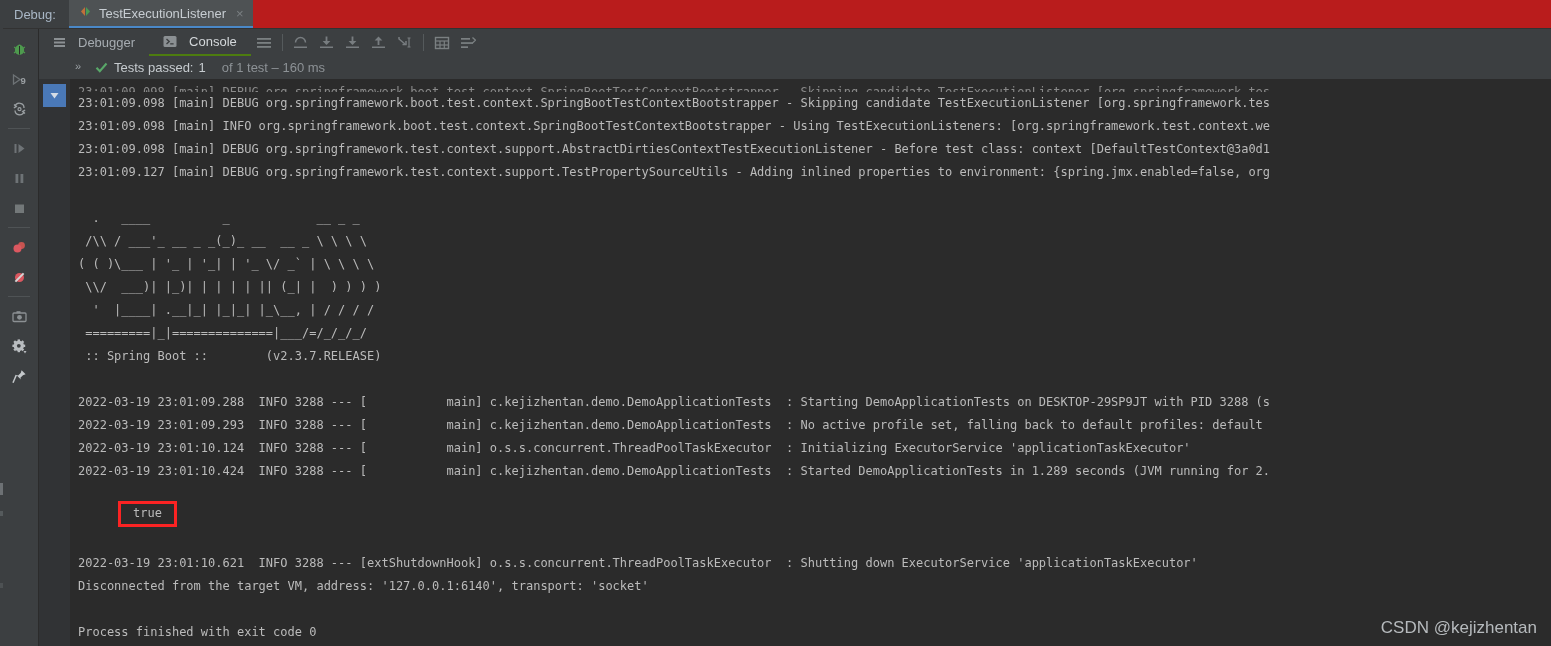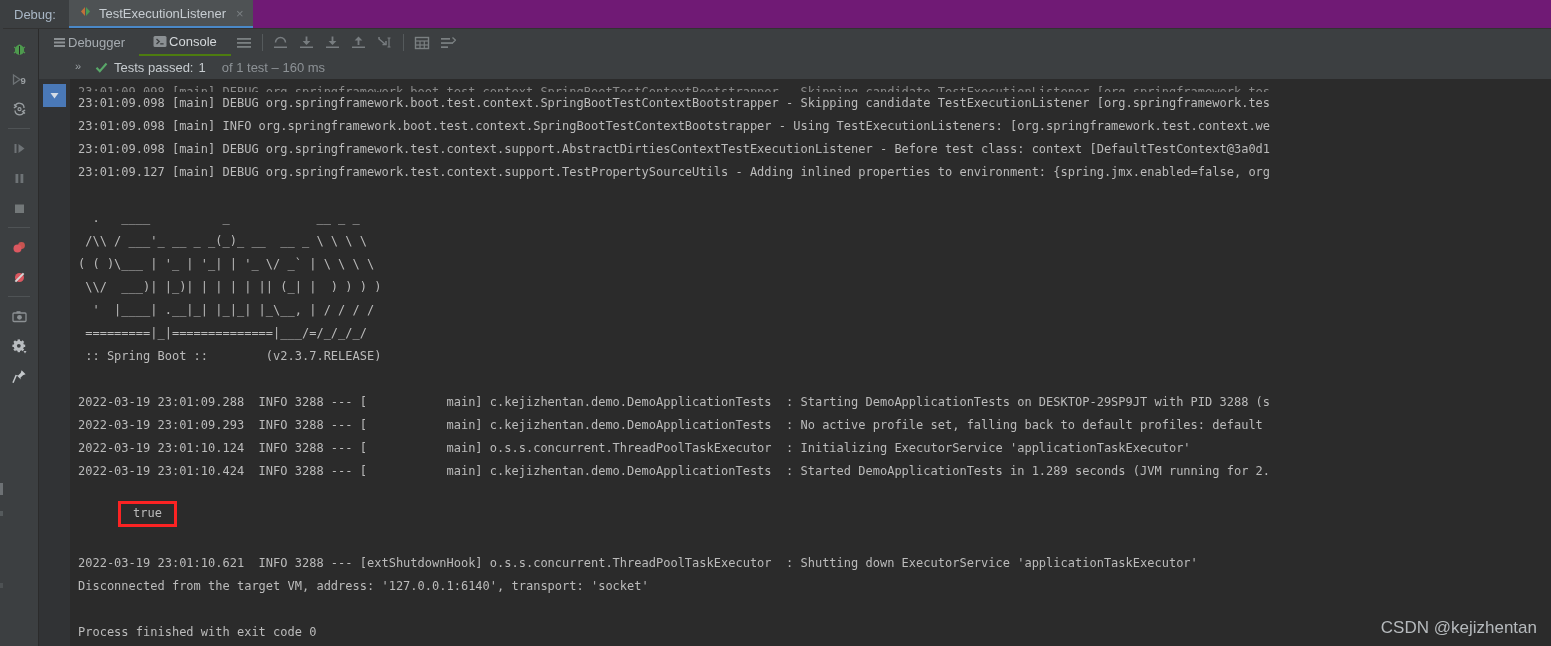--- a/index.html
+++ b/index.html
@@ -20,21 +20,21 @@
     height: 646px;
     position: relative;
     background: #3c3f41;
     display: flex;
     flex-direction: column;
   }
 
   
   .debug-tabbar {
     height: 28px;
-    background: #701a75;
+    background: #b91c1c;
     display: flex;
     align-items: stretch;
     flex: 0 0 auto;
     border-bottom: 1px solid #323232;
   }
   .debug-label {
     display: flex;
     align-items: center;
     padding: 0 13px 0 14px;
     font-size: 13px;
@@ -109,21 +109,21 @@
   .subtab-bar {
     height: 27px;
     display: flex;
     align-items: stretch;
     background: #3c3f41;
     flex: 0 0 auto;
   }
   .subtab {
     display: flex;
     align-items: center;
-    gap: 2px;
+    gap: 12px;
     padding: 0 14px;
     font-size: 13px;
     color: #a6acb1;
     cursor: default;
   }
   .subtab.active {
     color: #d4d8db;
     border-bottom: 2px solid #4d7c0f;
   }
   .tool-sep {

